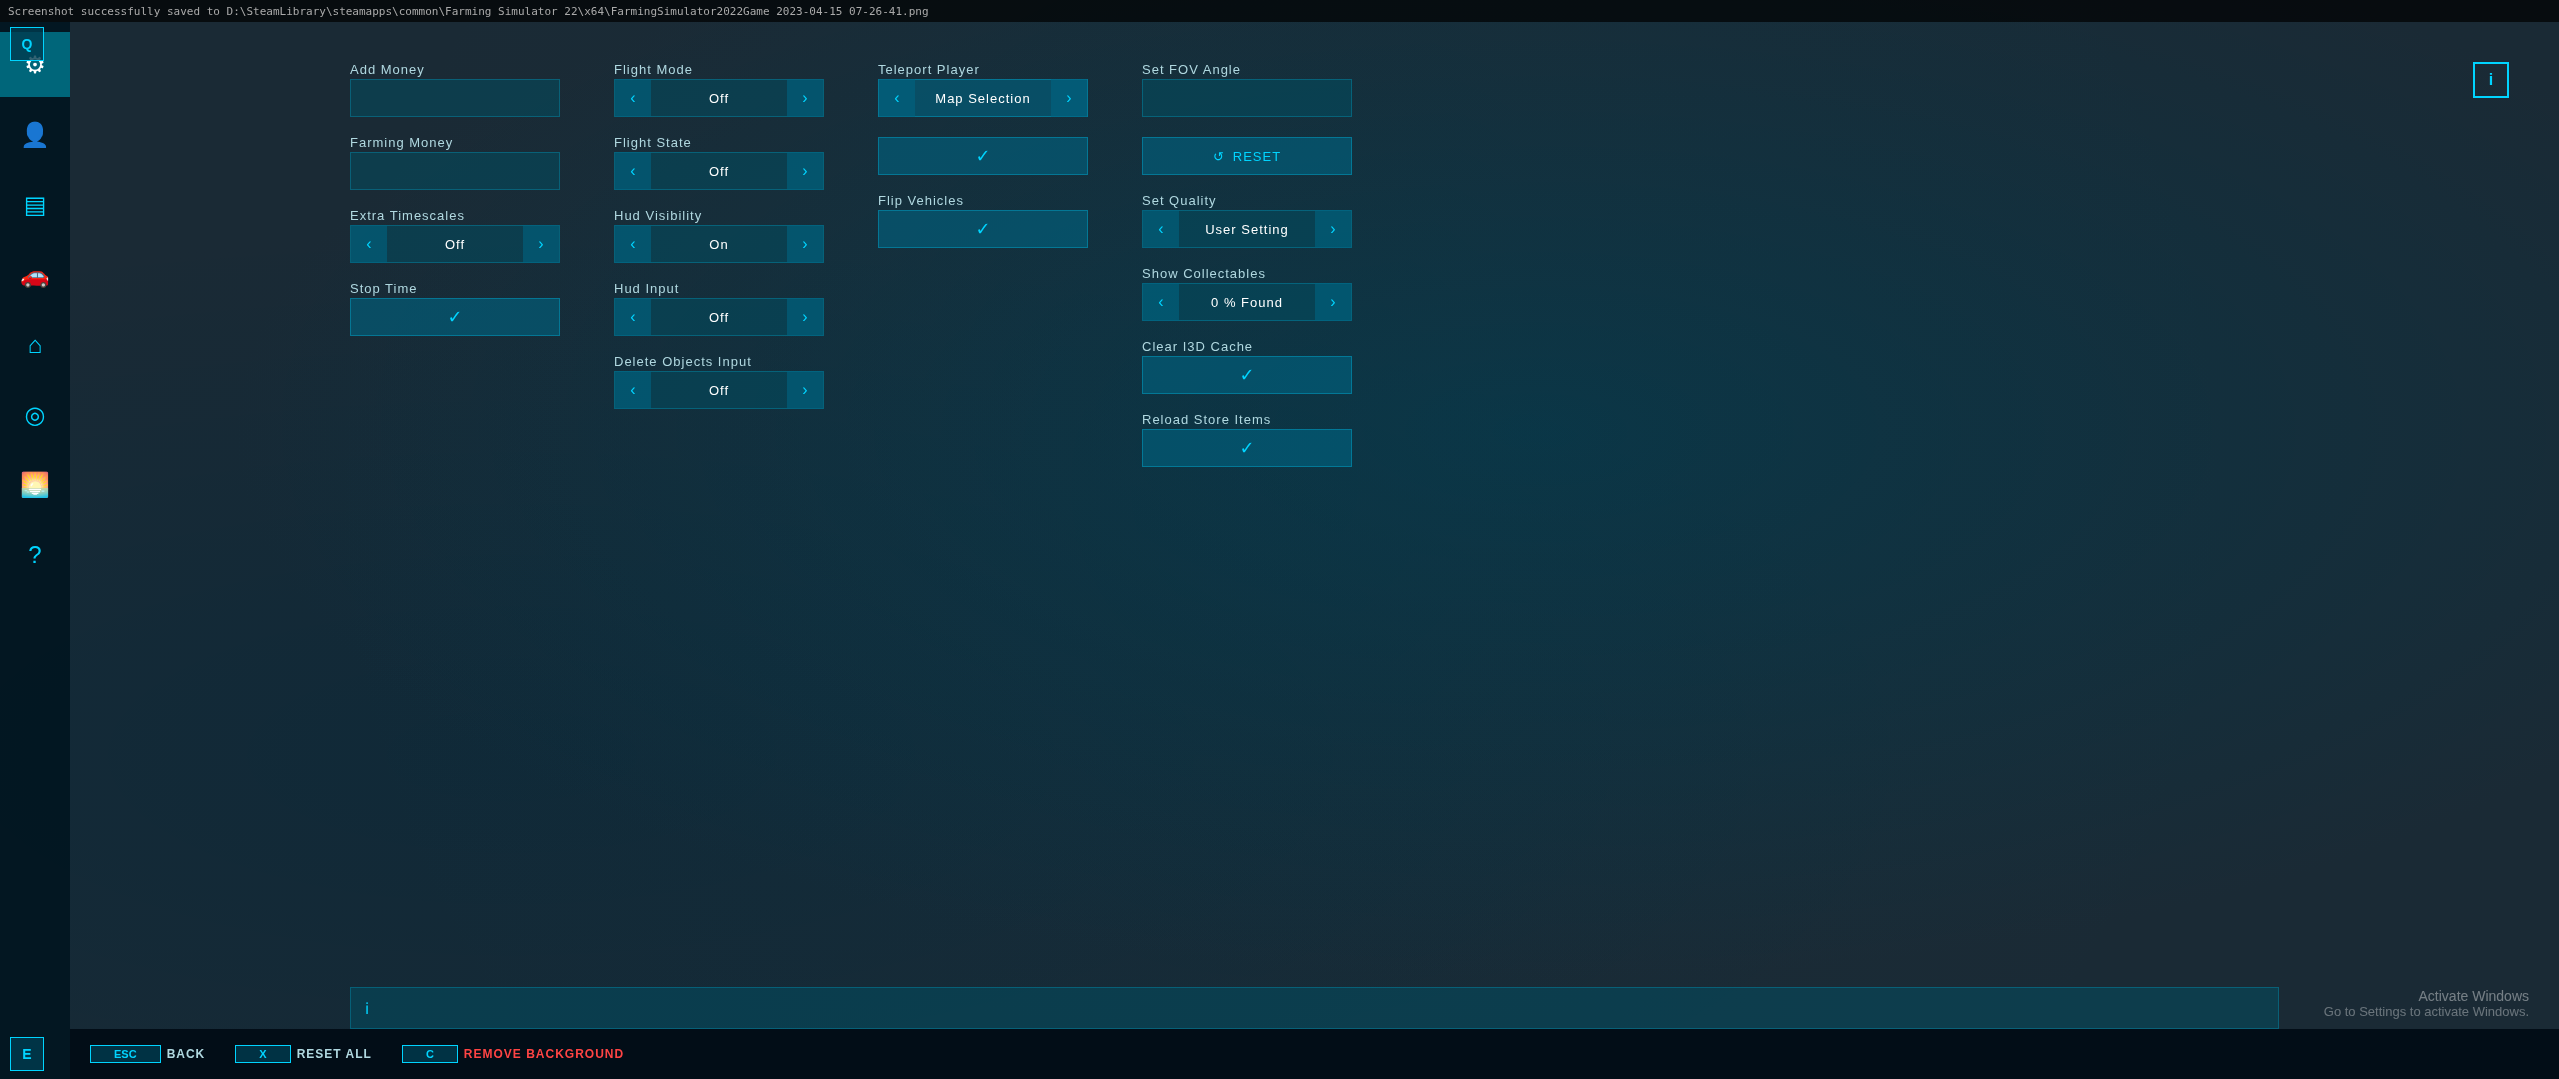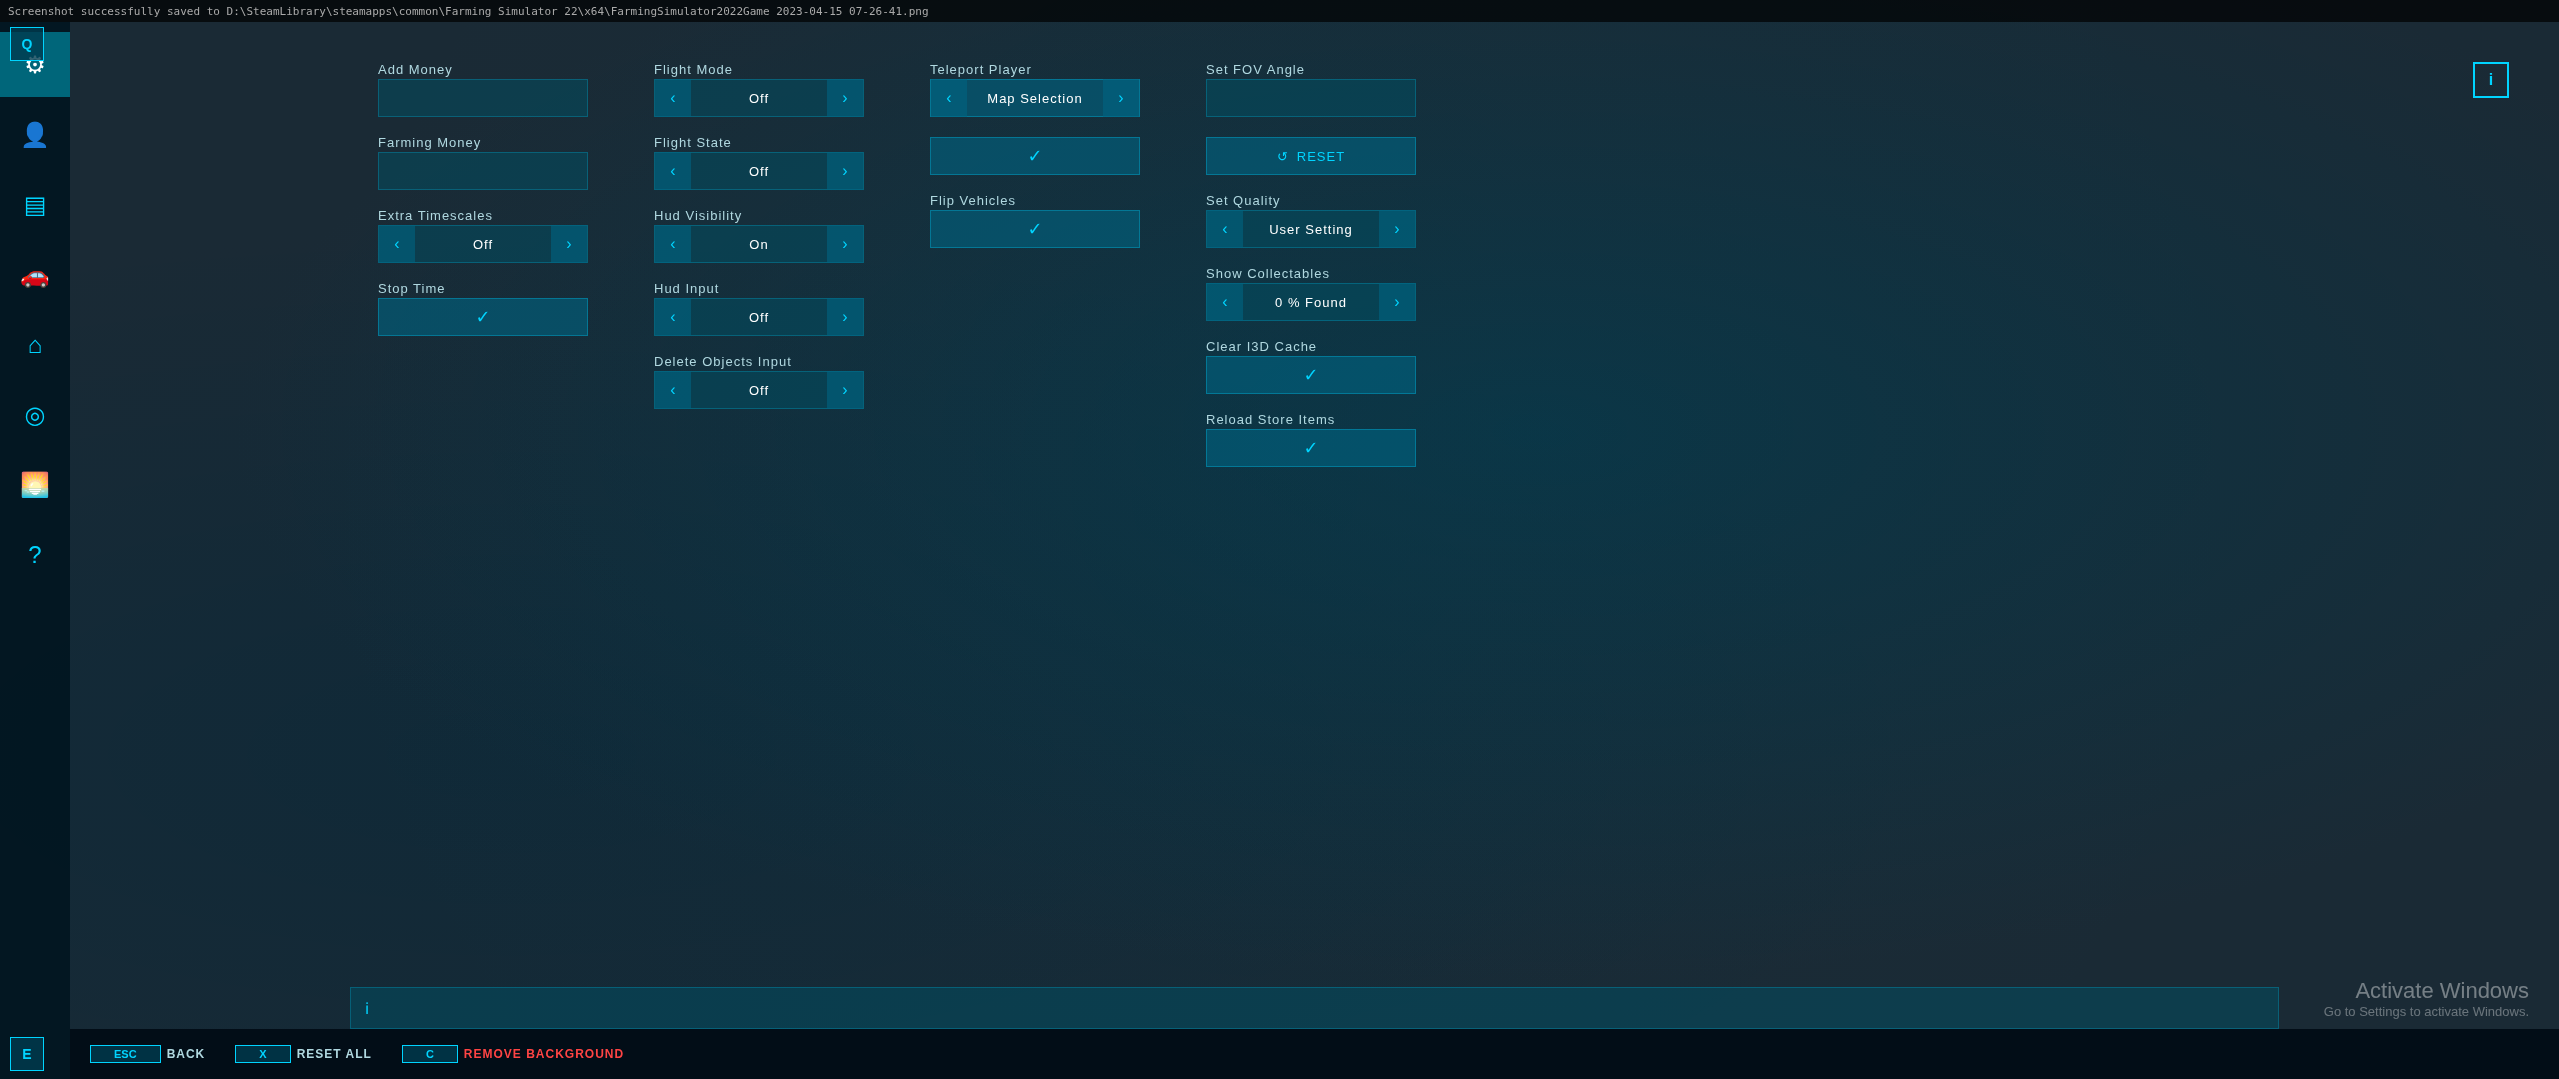--- a/index.html
+++ b/index.html
@@ -315,21 +315,21 @@
 
     .windows-watermark {
       position: absolute;
       bottom: 60px;
       right: 30px;
       text-align: right;
       z-index: 3;
     }
 
     .windows-watermark .ww-title {
-      font-size: 22px;
+      font-size: 14px;
       color: rgba(255,255,255,0.4);
       font-family: 'Segoe UI', Arial, sans-serif;
     }
 
     .windows-watermark .ww-sub {
       font-size: 13px;
       color: rgba(255,255,255,0.35);
       font-family: 'Segoe UI', Arial, sans-serif;
     }
 
@@ -342,23 +342,22 @@
       display: flex;
       align-items: center;
       justify-content: space-between;
       color: #fff;
       font-size: 13px;
     }
 
     
     .columns-wrapper {
       display: flex;
-      gap: 16px;
-      width: 100%;
-      margin-left: 28px;
+      gap: 4px;
+      width: 100%;
     }
 
     .col {
       display: flex;
       flex-direction: column;
       gap: 0;
       min-width: 210px;
       margin-right: 50px;
     }
 

